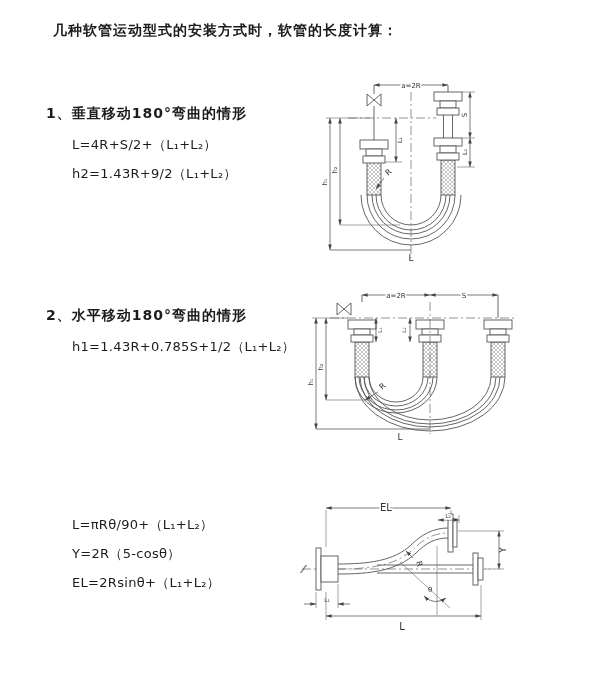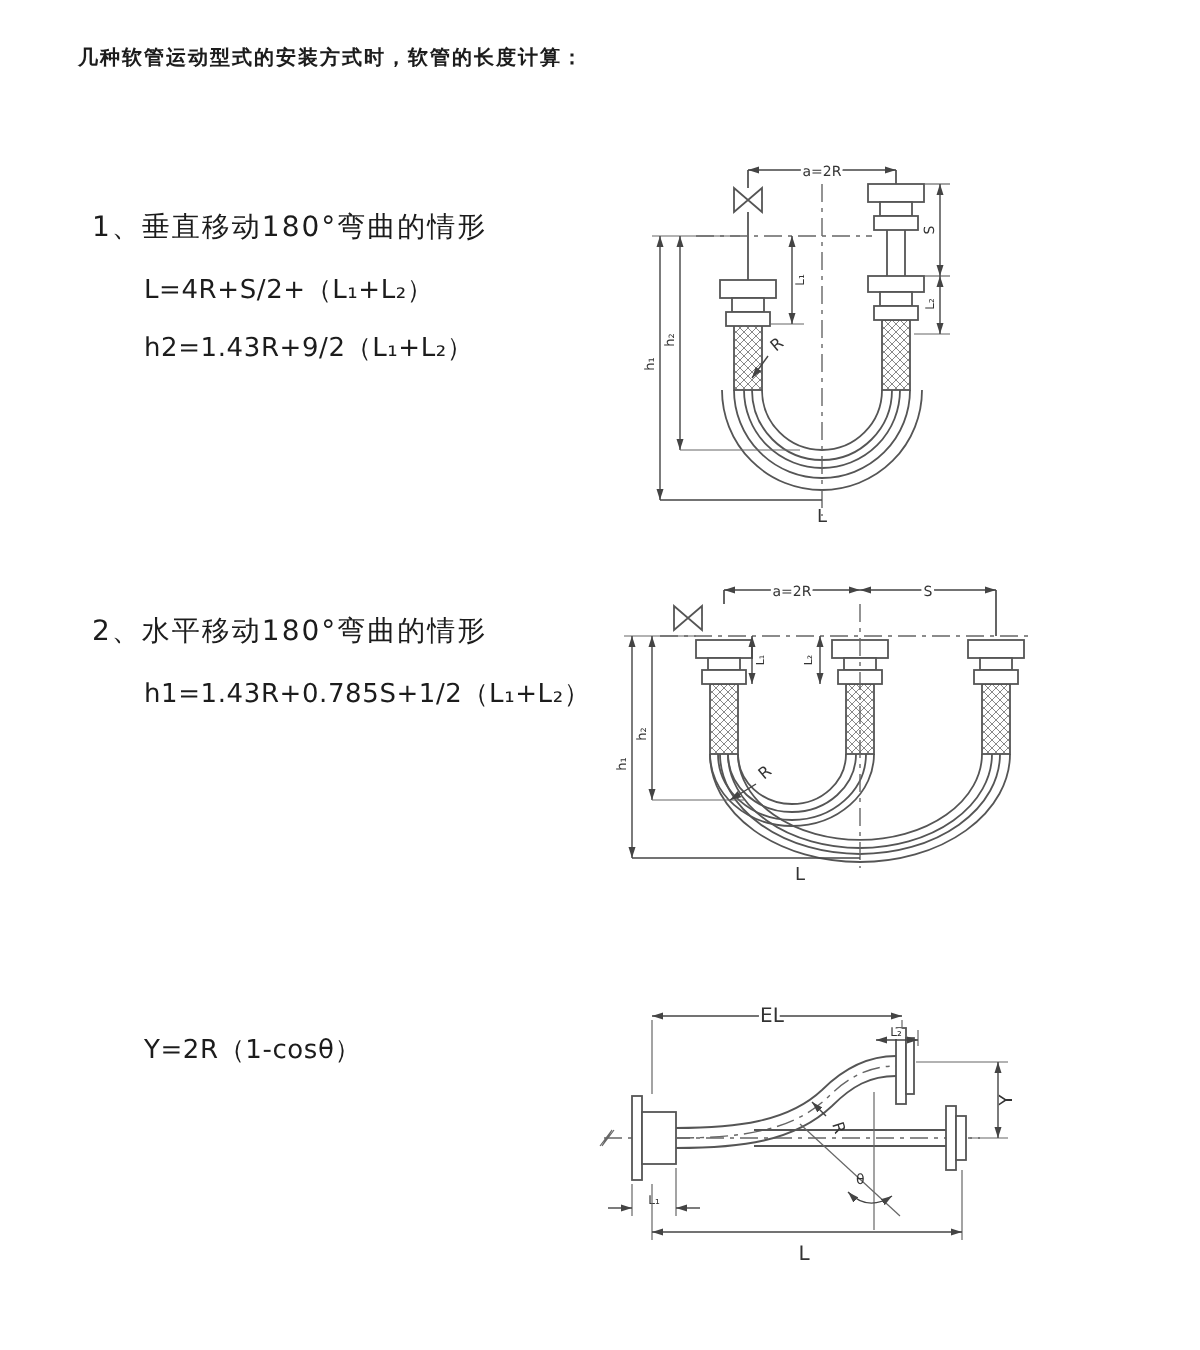--- a/index.html
+++ b/index.html
@@ -1,21 +1,21 @@
 <!DOCTYPE html>
 <html><head>
 <meta charset="utf-8">
 <style>
   html,body{margin:0;padding:0;}
   body{width:600px;height:675px;background:#ffffff;position:relative;overflow:hidden;
        font-family:"DejaVu Sans","Liberation Sans",sans-serif;color:#1c1c1c;}
-  .page-title{position:absolute;left:39px;top:22px;font-size:10px;font-weight:bold;
+  .page-title{position:absolute;left:53px;top:22px;font-size:14px;font-weight:bold;
        letter-spacing:1px;white-space:nowrap;}
   .section{position:absolute;left:46px;width:290px;}
-  .sec-heading{font-size:14px;font-weight:normal;letter-spacing:1px;margin:0 0 13px 0;white-space:nowrap;}
+  .sec-heading{font-size:14px;font-weight:bold;letter-spacing:1px;margin:0 0 13px 0;white-space:nowrap;}
   .formula{font-size:13px;font-weight:500;margin:0 0 11px 26px;letter-spacing:.3px;white-space:nowrap;}
   #sec1{top:105px;} #sec2{top:307px;} #sec3{top:516px;}
   svg.diagram{position:absolute;}
   #d1{left:312px;top:70px;} #d2{left:300px;top:282px;} #d3{left:298px;top:498px;}
   svg .geo{stroke:#555;fill:none;stroke-width:0.9;}
   svg .fit{stroke:#555;fill:#fff;stroke-width:0.9;}
   svg .braid{stroke:#555;fill:url(#braidpat);stroke-width:0.9;}
   svg .dim{stroke:#444;fill:none;stroke-width:0.7;}
   svg .thin{stroke:#666;fill:none;stroke-width:0.6;}
   svg .cl{stroke:#666;fill:none;stroke-width:0.7;stroke-dasharray:9 3 2 3;}
@@ -43,21 +43,23 @@
   <p class="formula">L=4R+S/2+（L₁+L₂）</p>
   <p class="formula">h2=1.43R+9/2（L₁+L₂）</p>
 </div>
 
 <div class="section" id="sec2">
   <p class="sec-heading">2、水平移动180°弯曲的情形</p>
   <p class="formula">h1=1.43R+0.785S+1/2（L₁+L₂）</p>
 </div>
 
 <div class="section" id="sec3">
-  <p class="formula">Y=2R（1-cosθ）</p>
+  <p class="formula">L=πRθ/90+（L₁+L₂）</p>
+  <p class="formula">Y=2R（5-cosθ）</p>
+  <p class="formula">EL=2Rsinθ+（L₁+L₂）</p>
 </div>
 
 <svg id="d1" class="diagram" width="280" height="195" viewBox="0 0 280 195">
   <g>
     <path class="geo" d="M 49,125 A 50,50 0 0 0 149,125"></path>
     <path class="geo" d="M 55,125 A 44,44 0 0 0 143,125"></path>
     <path class="geo" d="M 60,125 A 39,39 0 0 0 138,125"></path>
     <path class="geo" d="M 64,125 A 35,35 0 0 0 134,125"></path>
     <path class="geo" d="M 69,125 A 30,30 0 0 0 129,125"></path>
     <rect class="braid" x="55" y="92" width="14" height="33"></rect>

